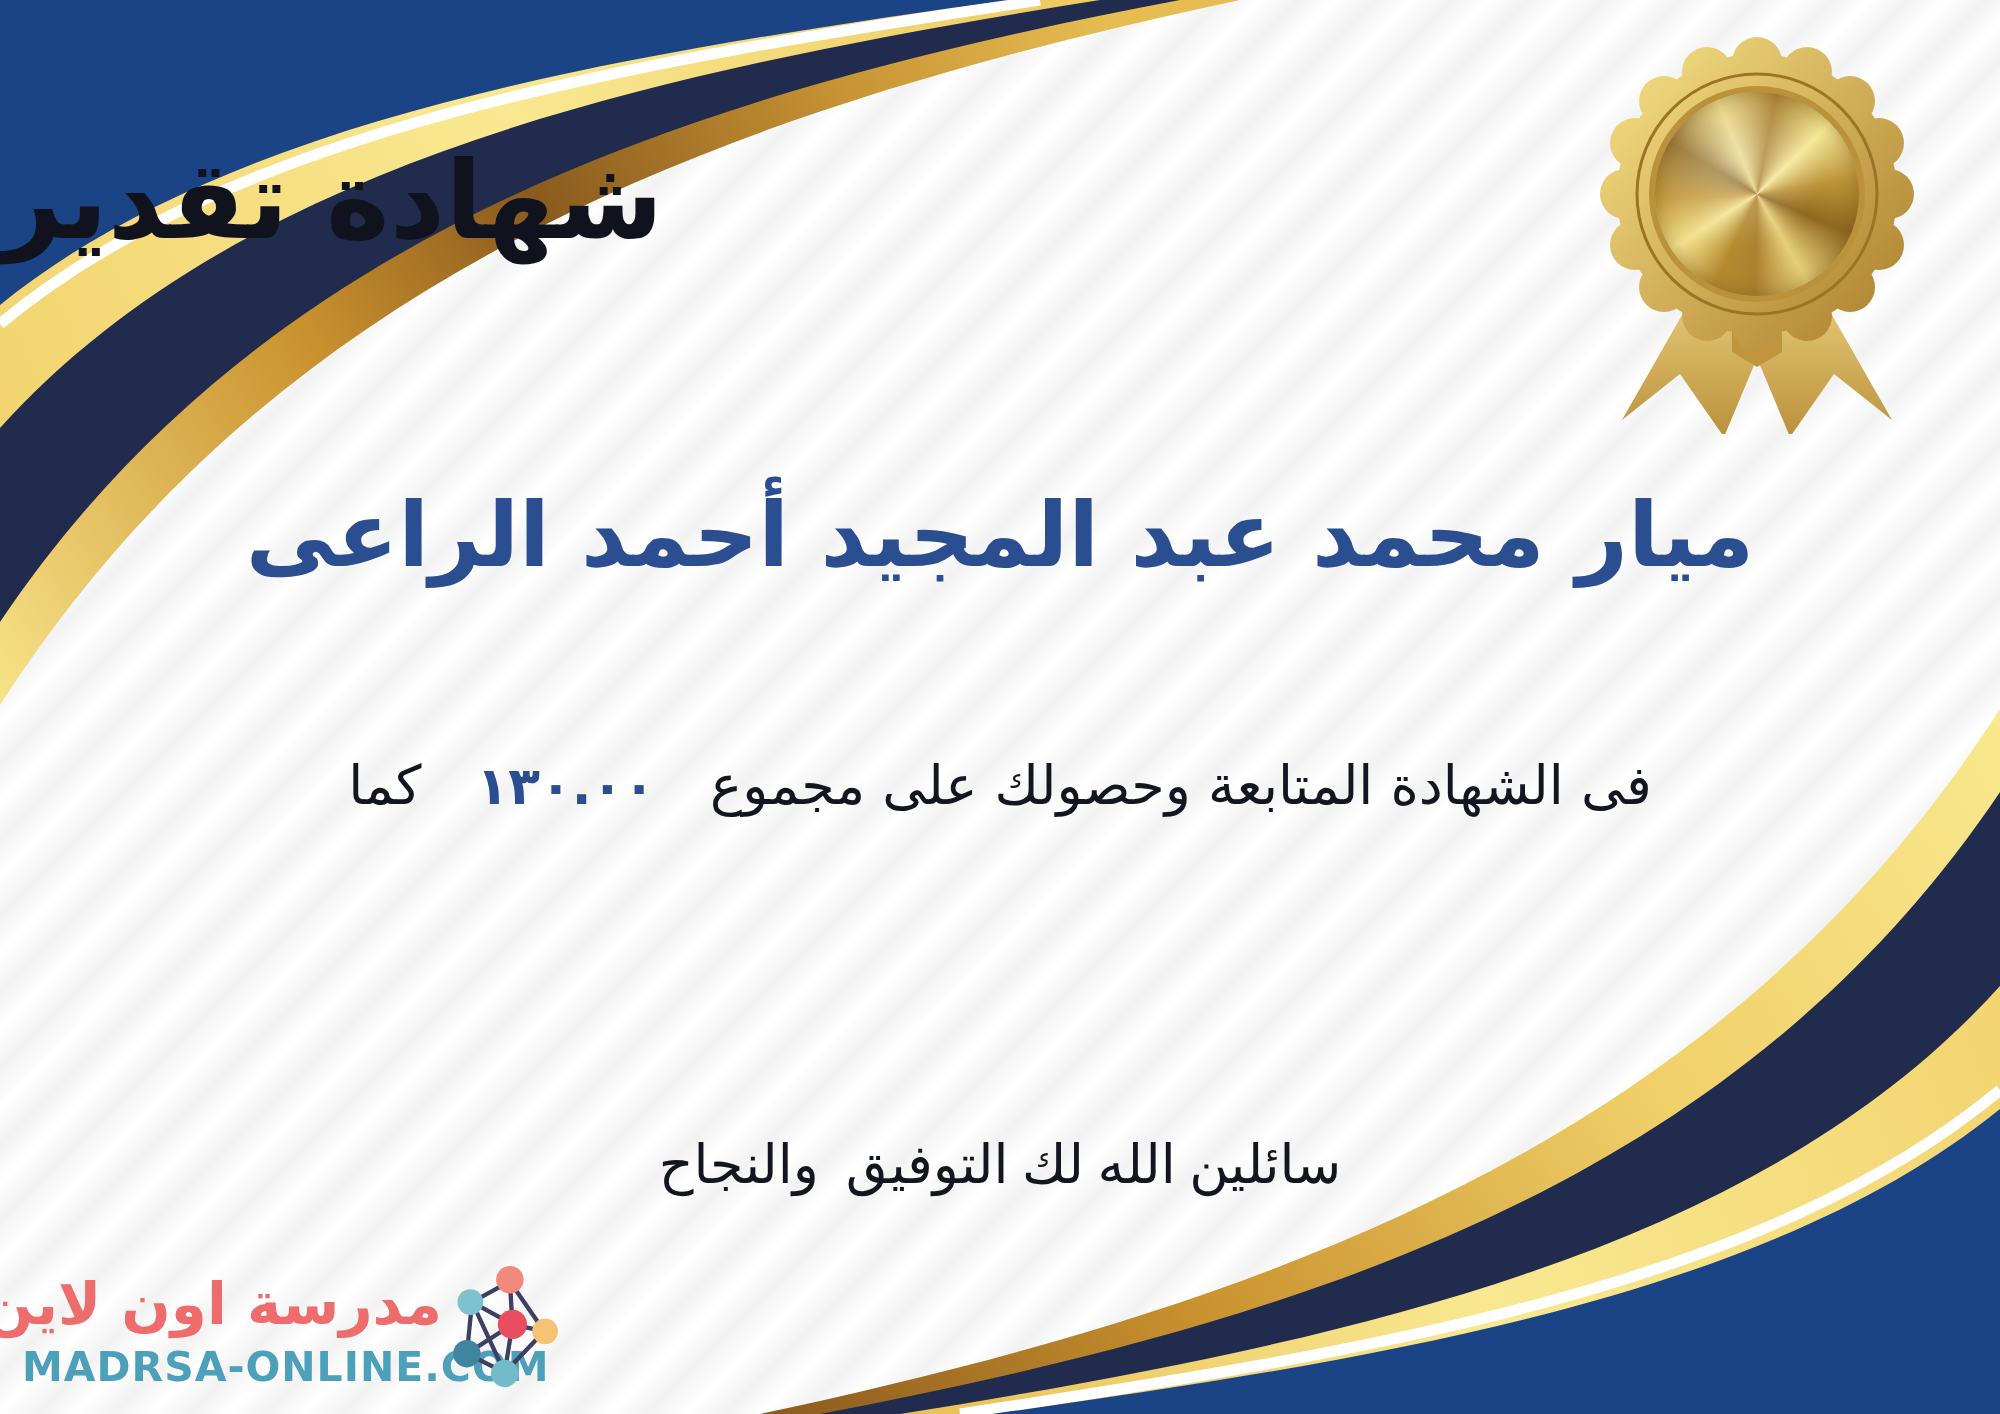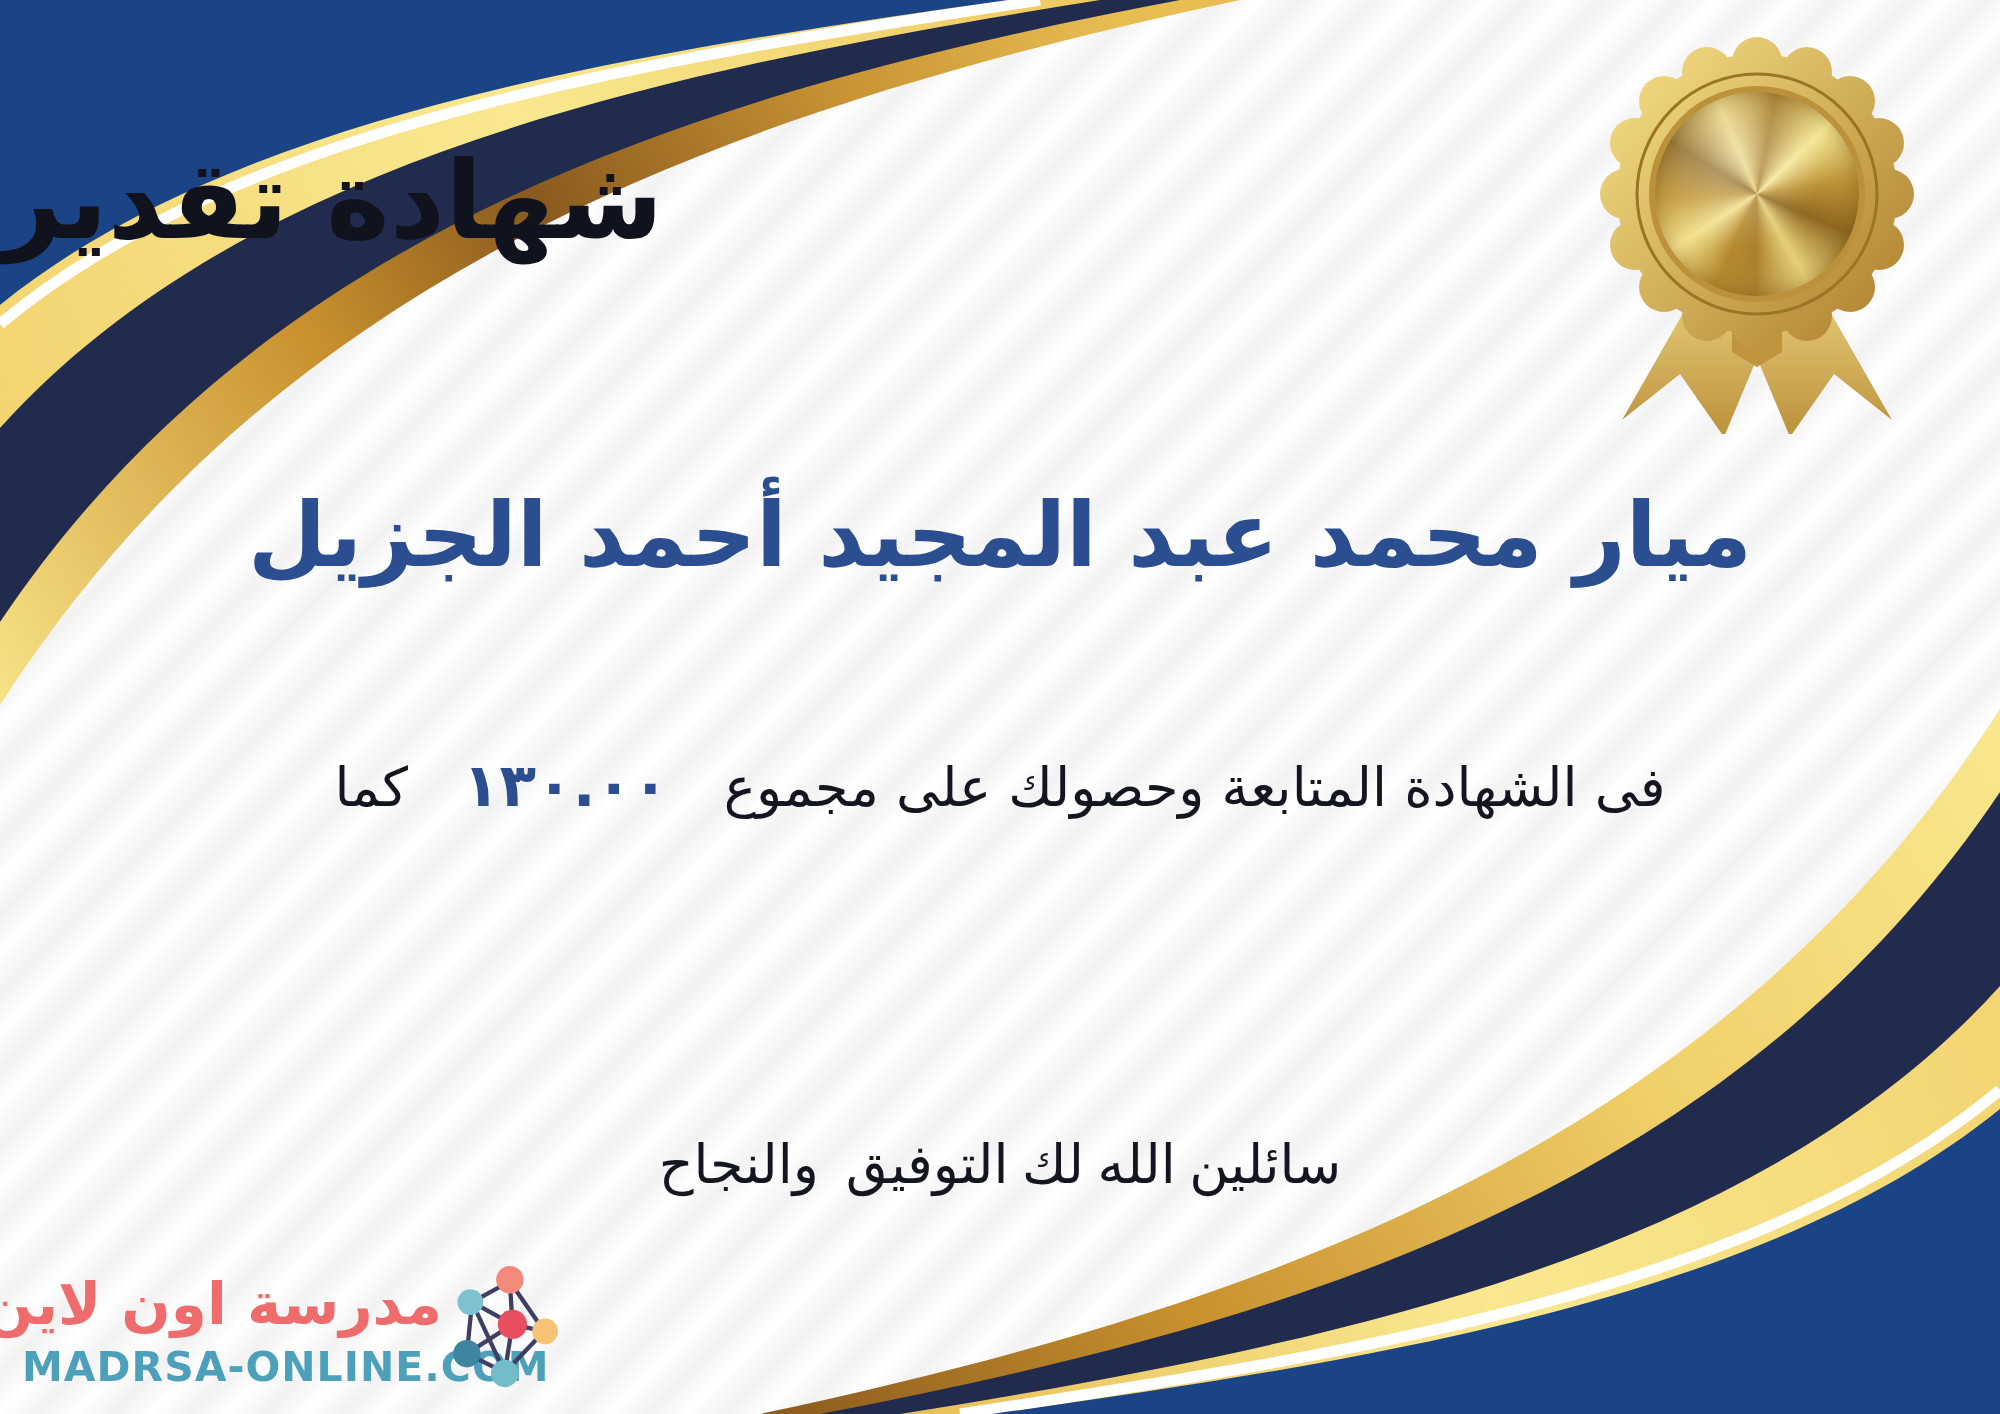--- a/index.html
+++ b/index.html
@@ -85,21 +85,21 @@
     text-align: center;
     line-height: 115px;
     font-size: 54px;
     font-weight: 500;
     color: #13161f;
     white-space: pre;
   }
   .score {
     display: inline-block;
     margin: 0 55px;
-    font-size: 60px;
+    font-size: 52px;
     font-weight: 700;
     color: #2b4e90;
   }
 
   .closing {
     position: absolute;
     top: 1108px;
     left: 0;
     width: 100%;
     direction: rtl;
@@ -220,21 +220,21 @@
           <circle cx="327" cy="121" r="25"></circle>
         <circle cx="205" cy="172" r="140"></circle>
       </g>
       <circle cx="205" cy="172" r="120" fill="none" stroke="#9b7426" stroke-width="3"></circle>
     </svg>
     <div class="medal-disc"></div>
   </div>
 
   <div class="title">شهادة تقدير</div>
 
-  <div class="student-name">ميار محمد عبد المجيد أحمد الجزيل</div>
+  <div class="student-name">ميار محمد عبد المجيد أحمد الراعى</div>
 
   <div class="body-block">
     <div class="bline"><span>فى الشهادة المتابعة وحصولك على مجموع</span><span class="score">١٣٠.٠٠</span><span>كما</span></div>
   </div>
 
   <div class="closing">سائلين الله لك التوفيق  والنجاح</div>
 
   <div class="logo">
     <div class="logo-text">
       <div class="logo-ar">مدرسة اون لاين</div>

